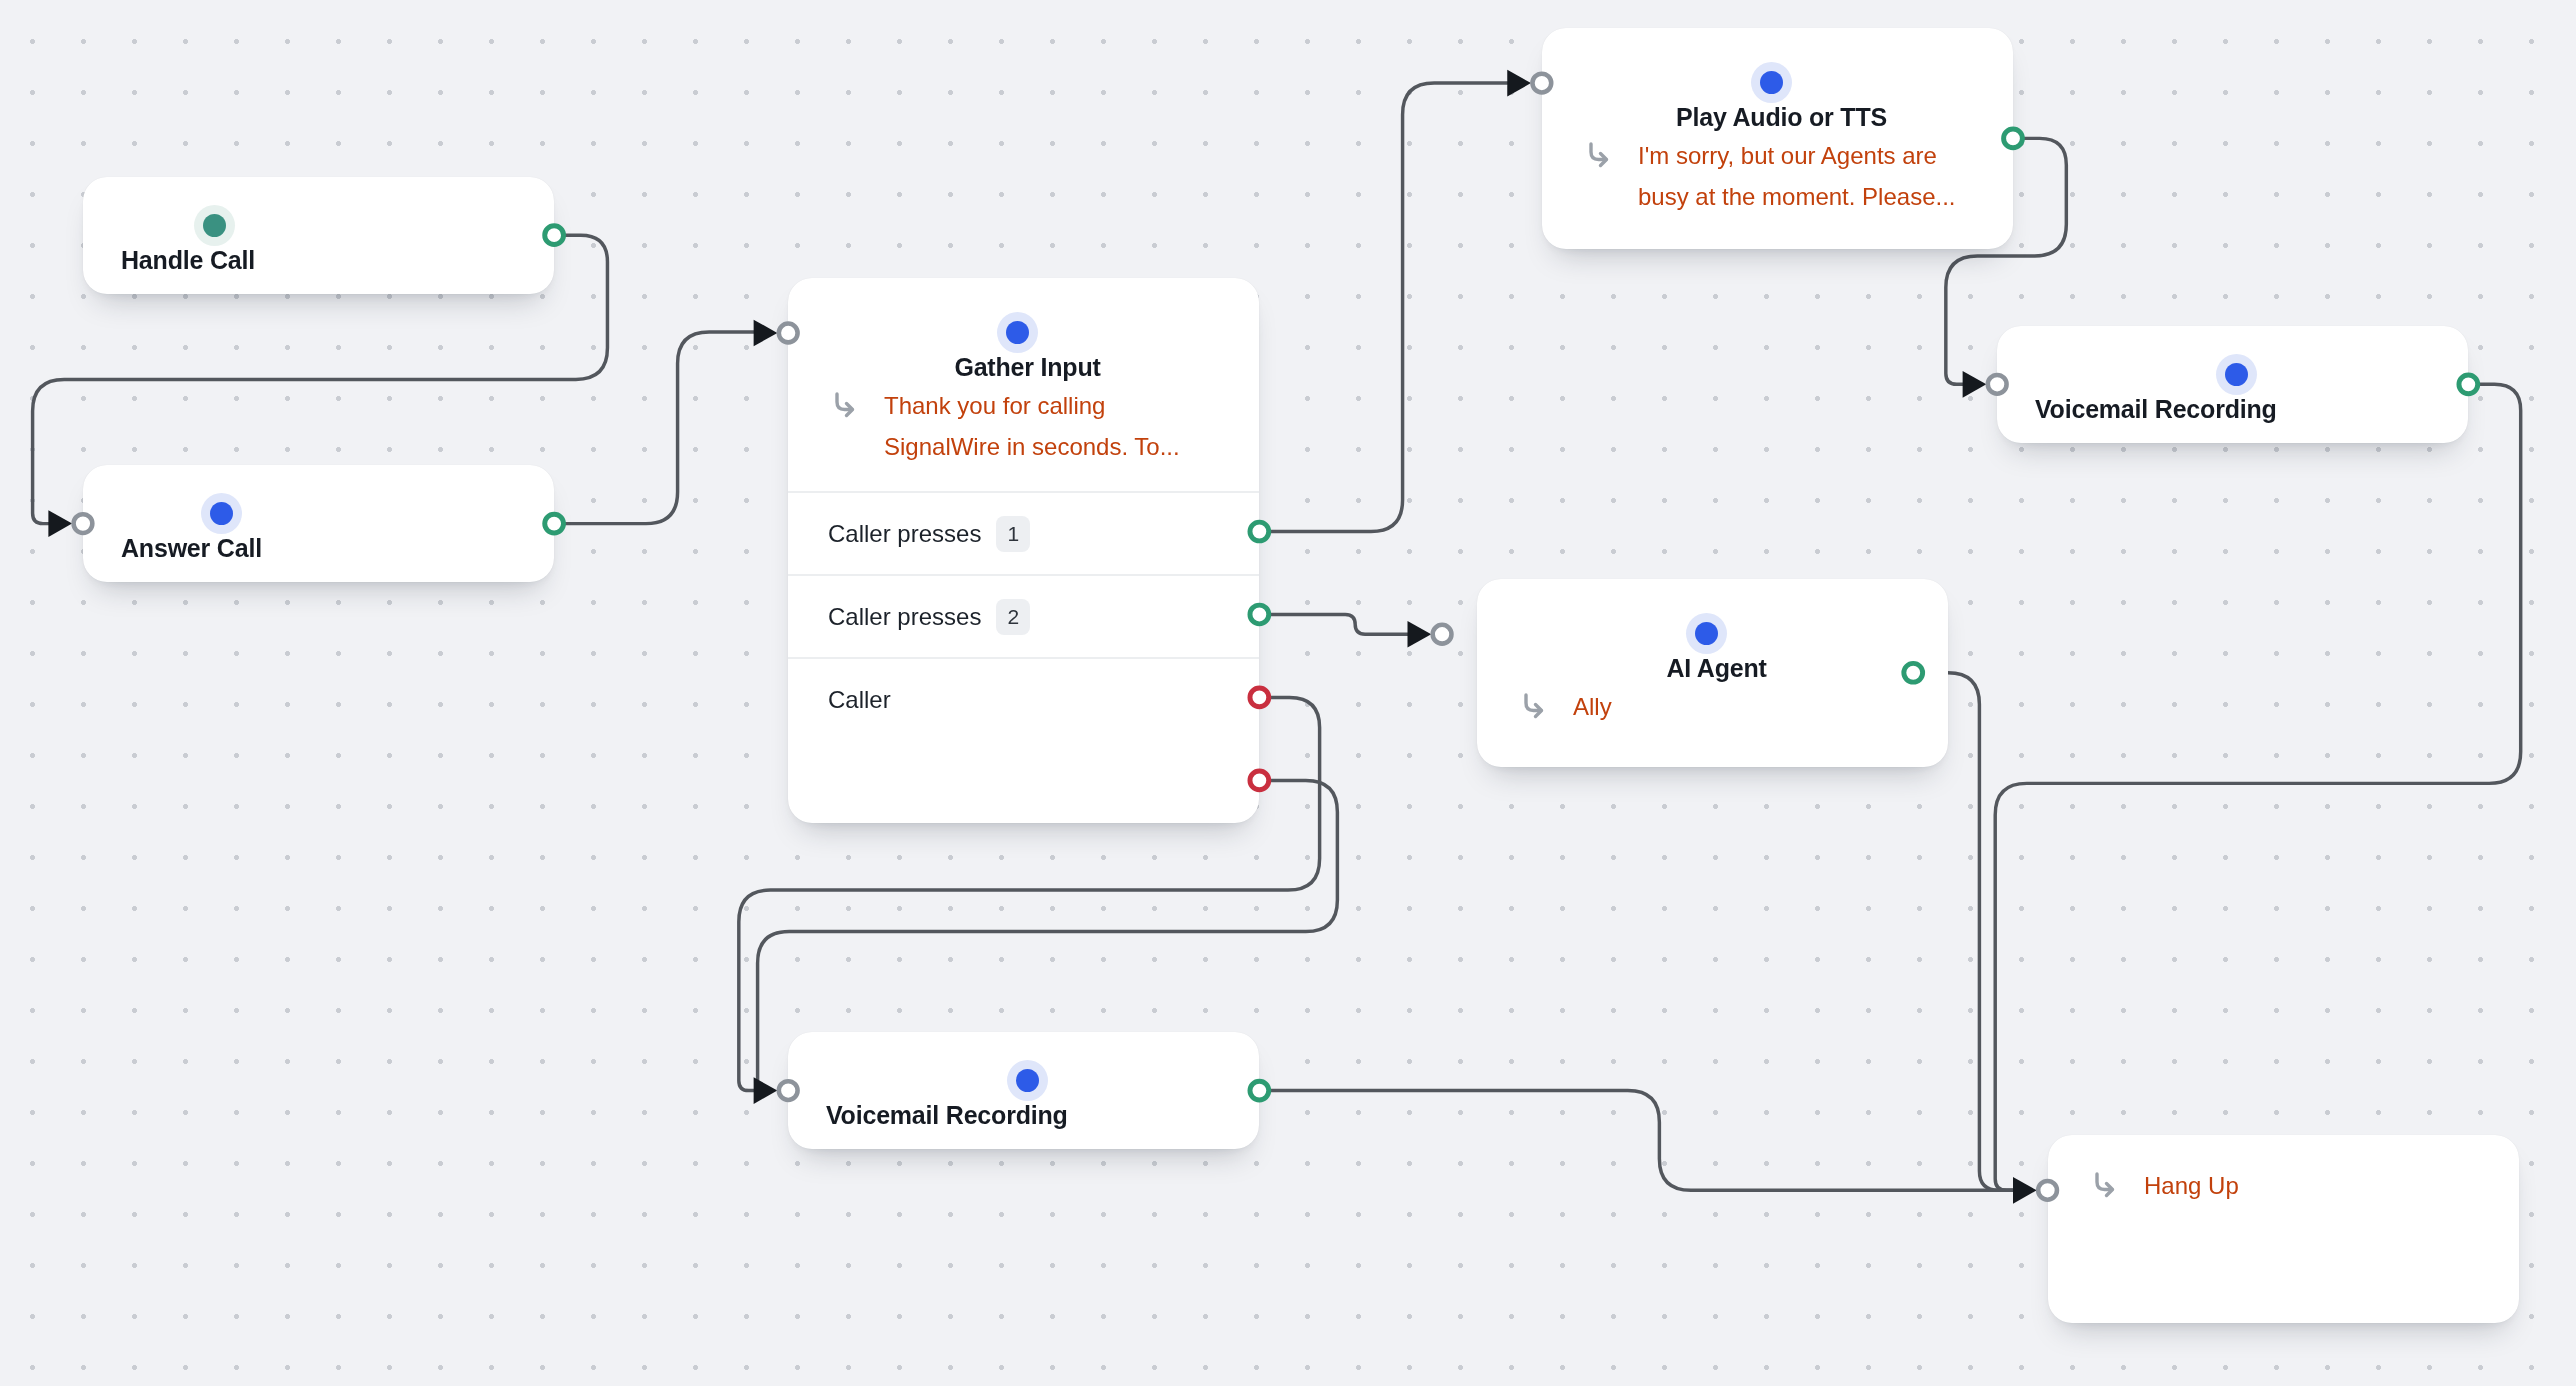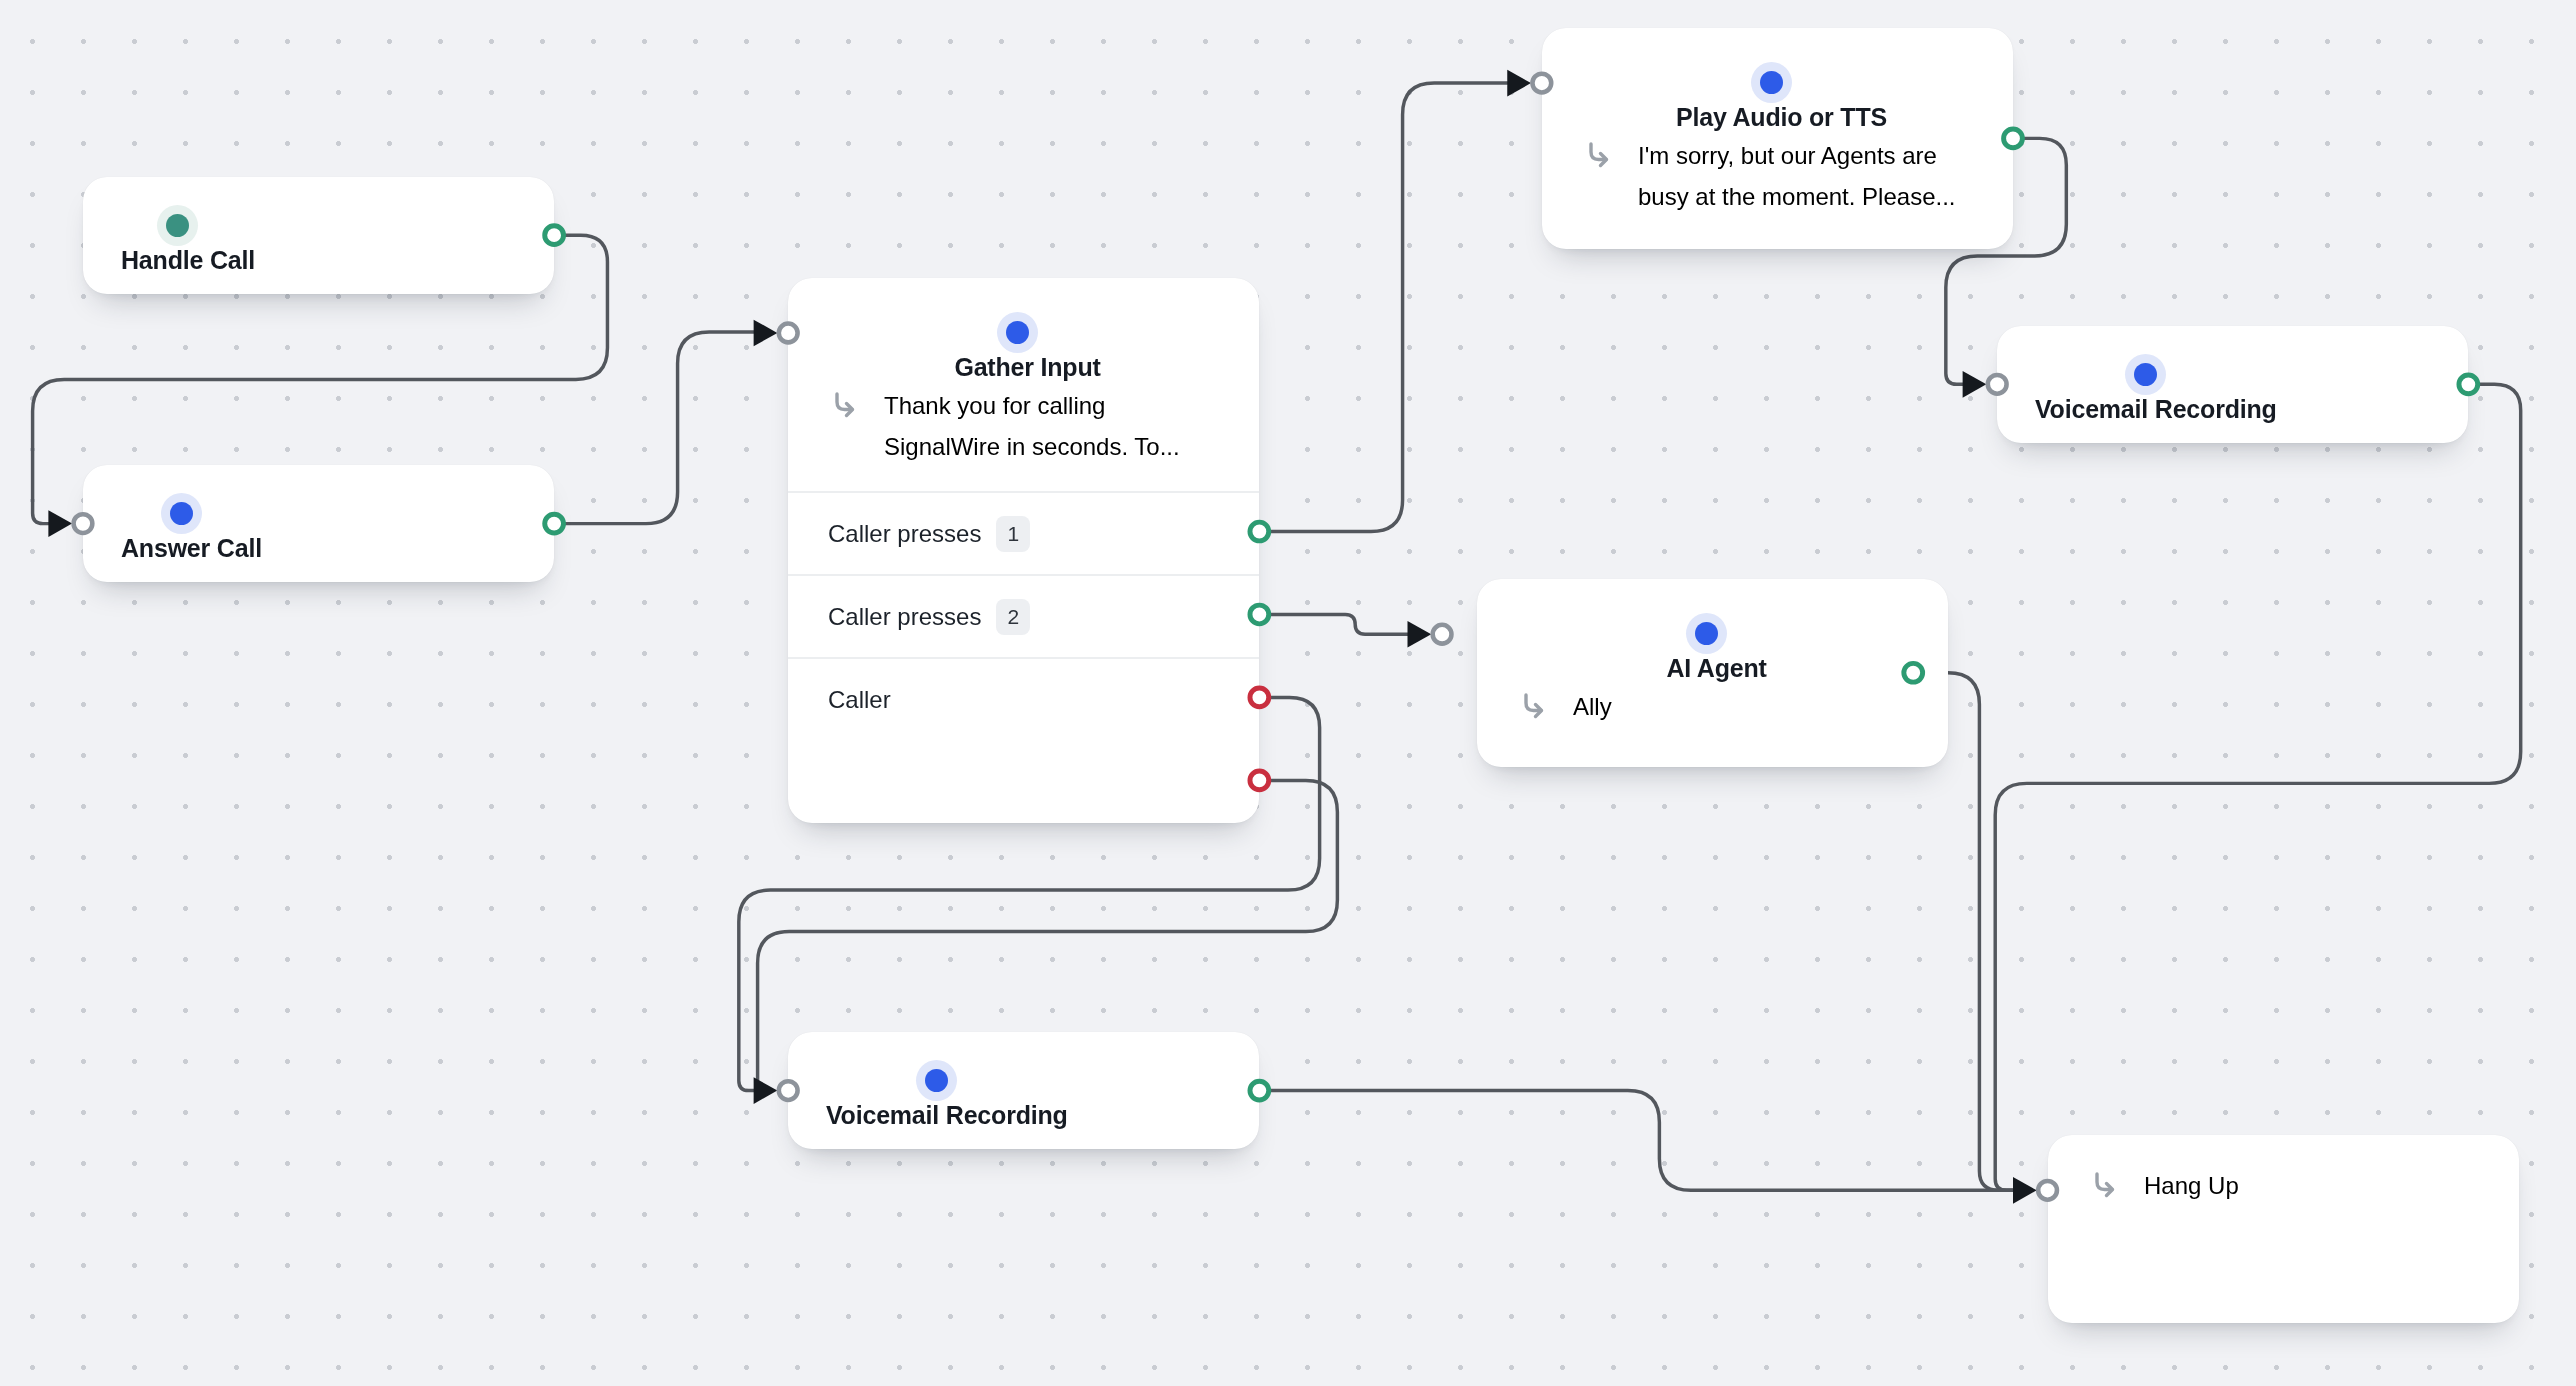--- a/index.html
+++ b/index.html
@@ -19,31 +19,31 @@
   #edge-layer{z-index:1;}
   #port-layer{z-index:3;pointer-events:none;}
   #port-layer *{pointer-events:auto;}
 
   .node{
     position:absolute;z-index:2;background:#ffffff;border-radius:24px;
     box-shadow:0 18px 30px -14px rgba(28,35,52,.25),0 4px 10px -4px rgba(28,35,52,.08),0 0 1px rgba(28,35,52,.10);
   }
   .node-simple{display:flex;align-items:center;}
   .node-head{display:flex;align-items:center;height:43px;margin-top:34px;flex-direction:column;}
-  .node-simple .node-head{margin-top:8px;height:auto;}
+  .node-simple .node-head{margin-top:8px;height:auto;align-items:flex-end;}
   .node-pad{padding-left:38px;padding-right:30px;}
   .icon-dot{
     flex:0 0 auto;width:41px;height:41px;border-radius:50%;
     display:flex;align-items:center;justify-content:center;margin-right:20px;
   }
   .icon-dot i{display:block;width:23px;height:23px;border-radius:50%;}
   .node-title{font-size:25px;font-weight:700;color:#161b23;letter-spacing:-0.2px;white-space:nowrap;}
   .node-desc{display:flex;align-items:flex-start;margin-top:30px;padding-left:44px;padding-right:34px;}
   .desc-arrow{flex:0 0 auto;width:27px;height:27px;margin-top:7px;margin-right:25px;}
-  .desc-text{font-size:24px;line-height:41px;color:#000000;}
+  .desc-text{font-size:24px;line-height:41px;color:#c2410c;}
   .desc-text div{white-space:nowrap;}
   .rows{position:absolute;left:0;right:0;bottom:0;}
   .row{
     height:83px;display:flex;align-items:center;padding-left:40px;padding-right:40px;
     border-top:2px solid #eceef0;box-sizing:border-box;
   }
   .row-label{font-size:24px;color:#1c222a;white-space:nowrap;}
   .row-badge{
     display:inline-block;margin-left:15px;padding:4px 11px;border-radius:8px;
     background:#edeff2;color:#2e343c;font-size:21px;line-height:28px;font-weight:500;

